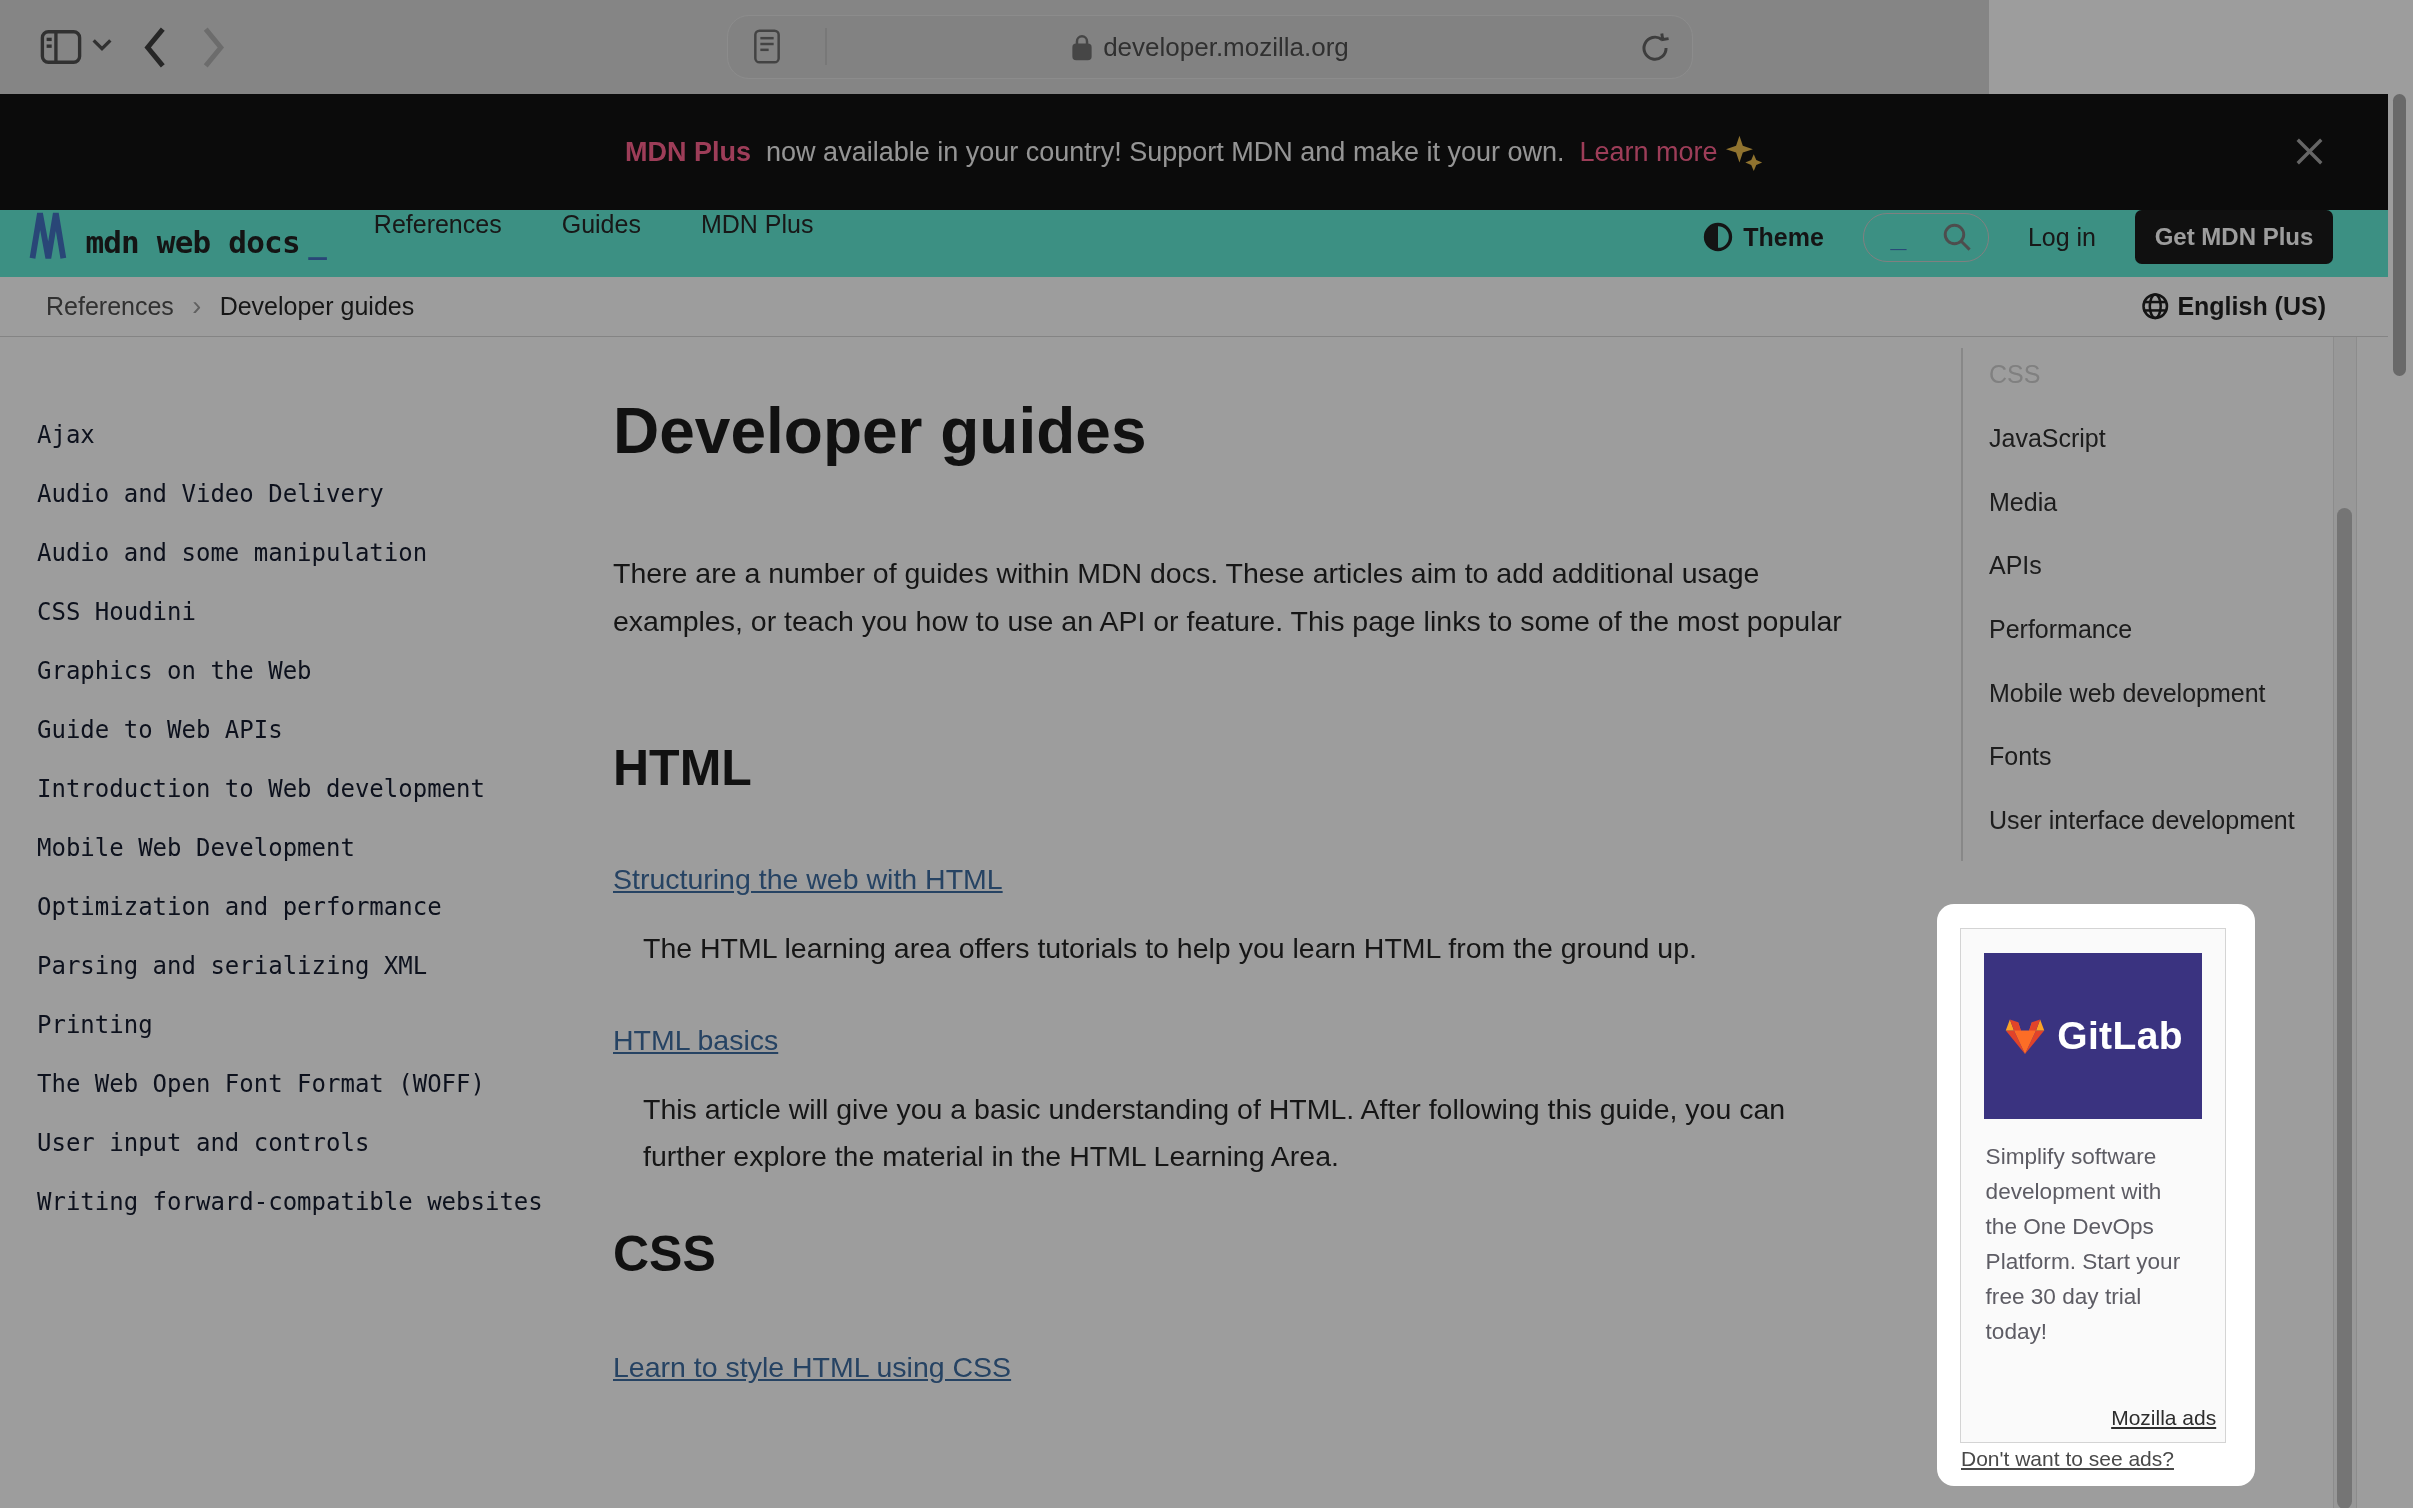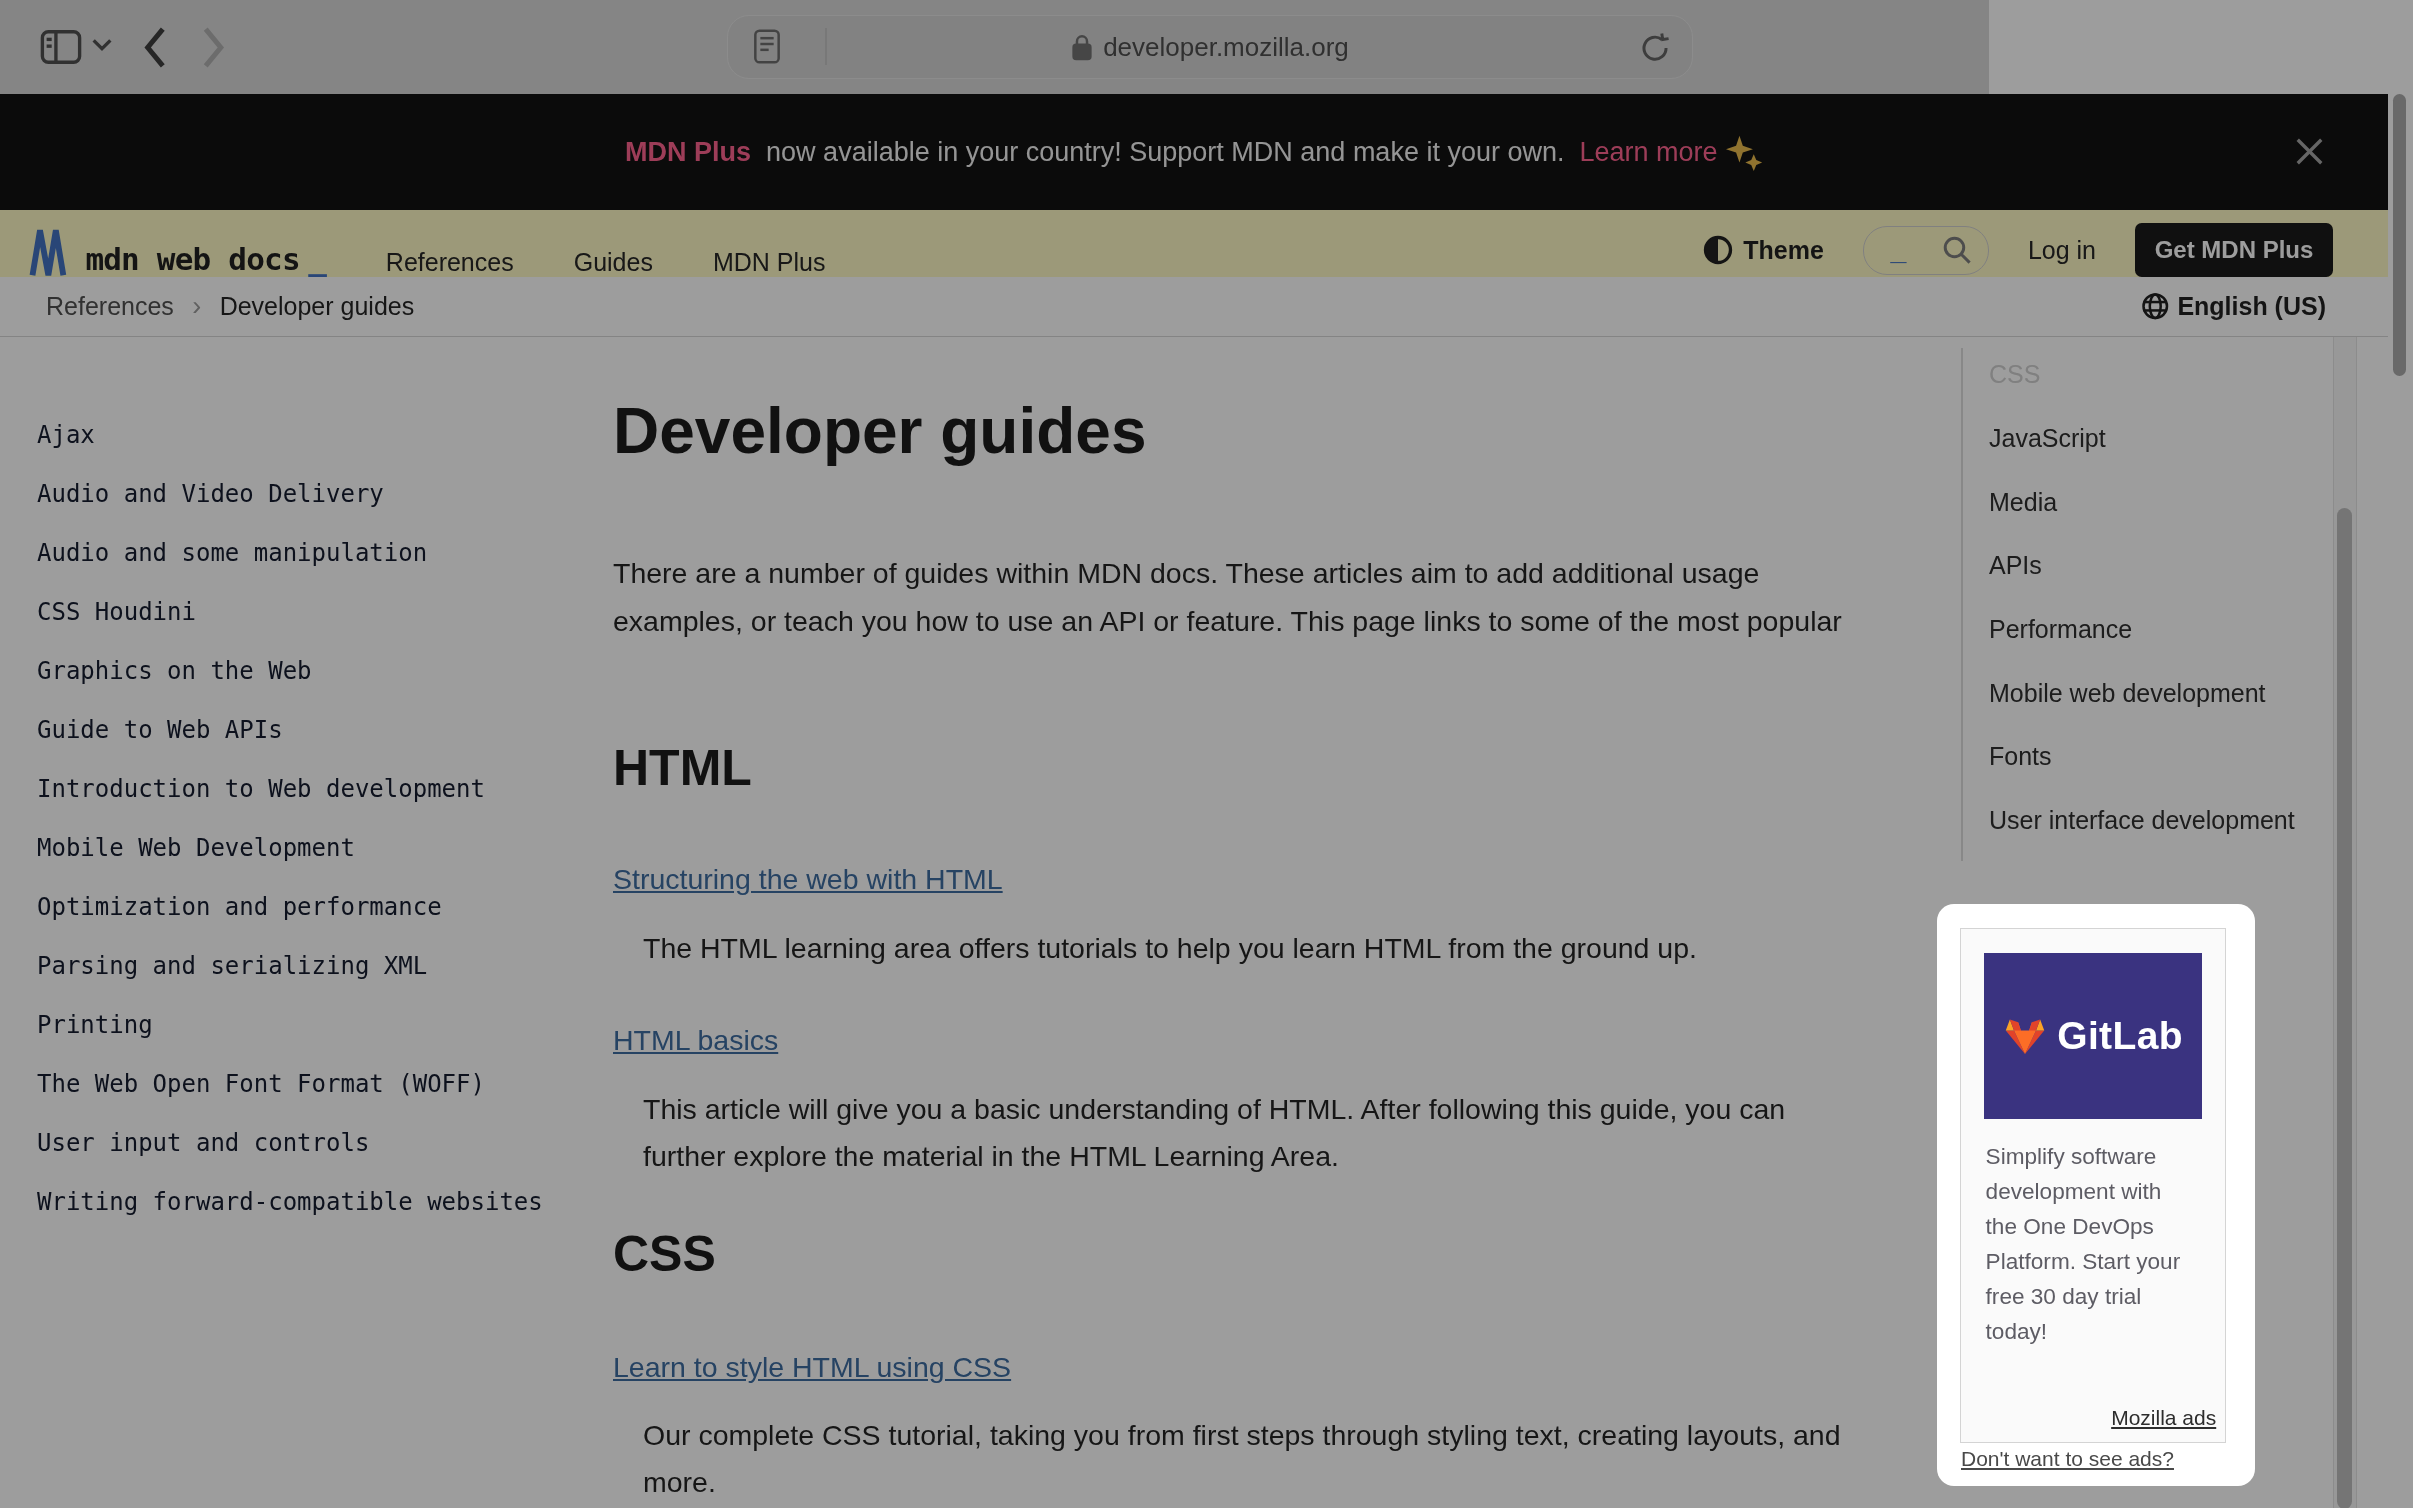--- a/index.html
+++ b/index.html
@@ -25,22 +25,22 @@
   
   #banner { left:0; top:94px; width:2388px; height:116px; background:#0d0d0d;
     display:flex; align-items:center; justify-content:center; gap:8.4px;
     font-size:27px; color:#f2f2f2; }
   #banner .hl { font-weight:bold; color:#ff5f8d; margin-right:6.7px; }
   #banner .lnk { color:#ff5f8d; margin-left:6.7px; cursor:pointer; }
   #banner-close { position:absolute; right:55px; top:34px; width:47px; height:47px;
     display:flex; align-items:center; justify-content:center; cursor:pointer; }
 
   
-  #site-header { left:0; top:210px; width:2388px; height:67px; background:#fef9c3;
-    display:flex; align-items:flex-end;gap:12px; }
+  #site-header { left:0; top:210px; width:2388px; height:67px; background:#5eead4;
+    display:flex; align-items:flex-start; }
   #logo { display:flex; align-items:flex-end; gap:8.4px; margin-left:28px; cursor:pointer; }
   #logo .wordmark { font-family:"DejaVu Sans Mono", monospace; font-weight:bold;
     font-size:31px; color:#1c1c1c; letter-spacing:-0.8px; }
   #logo .cursor { font-family:"DejaVu Sans Mono", monospace; font-weight:bold;
     font-size:31px; color:#3e6fc0; }
   #main-nav { display:flex; gap:60px; margin-left:47px; font-size:25px; color:#222; }
   #main-nav .nav-item { cursor:pointer; }
   #header-right { margin-left:auto; margin-right:55px; display:flex; align-items:center; gap:39px; }
   #theme-btn { display:flex; align-items:center; gap:10px; font-weight:bold; font-size:25px; cursor:pointer; }
   #search-box { width:126px; height:49px; border:1.7px solid #cfcfcf; border-radius:24px;
@@ -279,24 +279,20 @@
 
   <a class="doc-link" id="link-2">HTML basics</a>
   <div class="desc" id="desc-2">
     <div class="line">This article will give you a basic understanding of HTML. After following this guide, you can</div>
     <div class="line">further explore the material in the HTML Learning Area.</div>
   </div>
 
   <h2 class="h2" id="h2-css">CSS</h2>
 
   <a class="doc-link" id="link-3">Learn to style HTML using CSS</a>
-  <div class="desc" id="desc-3">
-    <div class="line">Our complete CSS tutorial, taking you from first steps through styling text, creating layouts, and</div>
-    <div class="line">more.</div>
-  </div>
 </div>
 
 <div id="toc-rule" class="abs"></div>
 <div id="toc" class="abs">
   <div class="toc-item muted" style="top:-5.9px;">CSS</div>
   <div class="toc-item" style="top:58px;">JavaScript</div>
   <div class="toc-item" style="top:122px;">Media</div>
   <div class="toc-item" style="top:185px;">APIs</div>
   <div class="toc-item" style="top:249px;">Performance</div>
   <div class="toc-item" style="top:313px;">Mobile web development</div>

